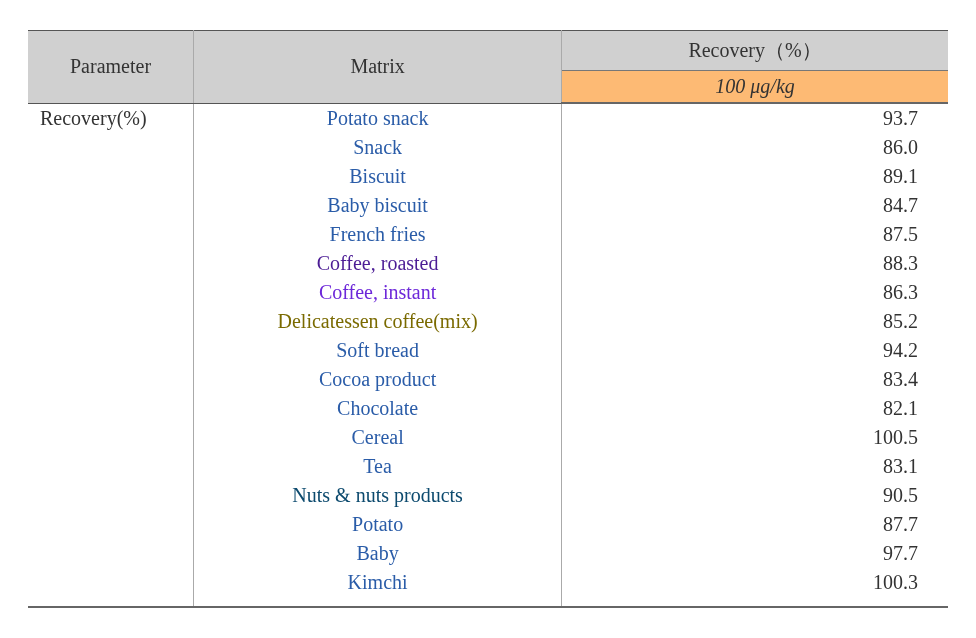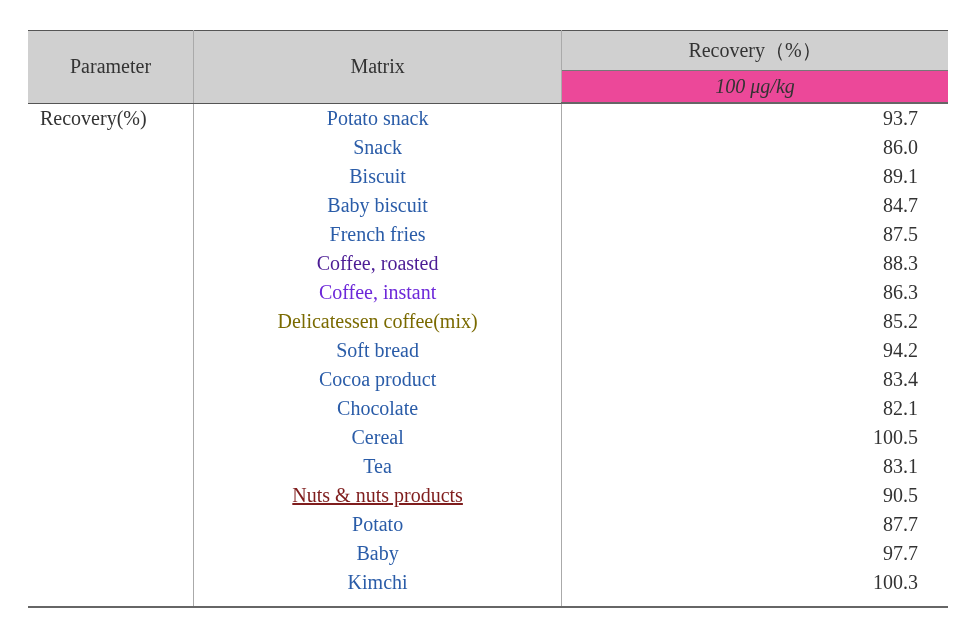--- a/index.html
+++ b/index.html
@@ -53,21 +53,21 @@
       background-color: #d0d0d0;
       border-top: 2px solid #666;
       border-bottom: 1px solid #666;
       padding: 6px 12px;
       text-align: center;
       font-weight: normal;
       color: #333;
     }
 
     .header-sub th {
-      background-color: #ec4899;
+      background-color: #fdba74;
       border-bottom: 2px solid #666;
       padding: 4px 12px;
       text-align: center;
       font-weight: normal;
       color: #333;
     }
 
     tbody tr td {
       padding: 3px 12px;
       vertical-align: top;
@@ -173,21 +173,21 @@
           <td class="col-matrix" style="border-right: 1px solid rgb(170, 170, 170); color: rgb(42, 92, 168);">Cereal</td>
           <td class="col-value">100.5</td>
         </tr>
         <tr>
           <td class="col-param" style="vertical-align: top; border-right: 1px solid rgb(170, 170, 170);"></td>
           <td class="col-matrix" style="border-right: 1px solid rgb(170, 170, 170); color: rgb(42, 92, 168);">Tea</td>
           <td class="col-value">83.1</td>
         </tr>
         <tr>
           <td class="col-param" style="vertical-align: top; border-right: 1px solid rgb(170, 170, 170);"></td>
-          <td class="col-matrix" style="border-right: 1px solid rgb(170, 170, 170); color: #7f1d1d; text-decoration: underline;">Nuts &amp; nuts products</td>
+          <td class="col-matrix" style="border-right: 1px solid rgb(170, 170, 170); color: #0c4a6e;">Nuts &amp; nuts products</td>
           <td class="col-value">90.5</td>
         </tr>
         <tr>
           <td class="col-param" style="vertical-align: top; border-right: 1px solid rgb(170, 170, 170);"></td>
           <td class="col-matrix" style="border-right: 1px solid rgb(170, 170, 170); color: rgb(42, 92, 168); font-family: Liberation Serif, serif;">Potato</td>
           <td class="col-value">87.7</td>
         </tr>
         <tr>
           <td class="col-param" style="vertical-align: top; border-right: 1px solid rgb(170, 170, 170);"></td>
           <td class="col-matrix" style="border-right: 1px solid rgb(170, 170, 170); color: rgb(42, 92, 168);">Baby</td>

